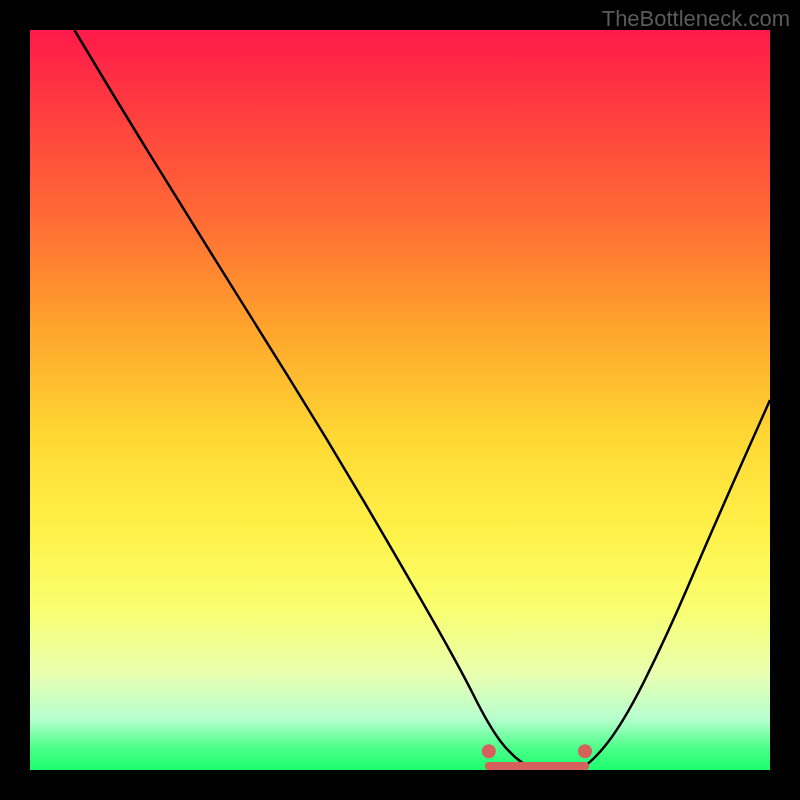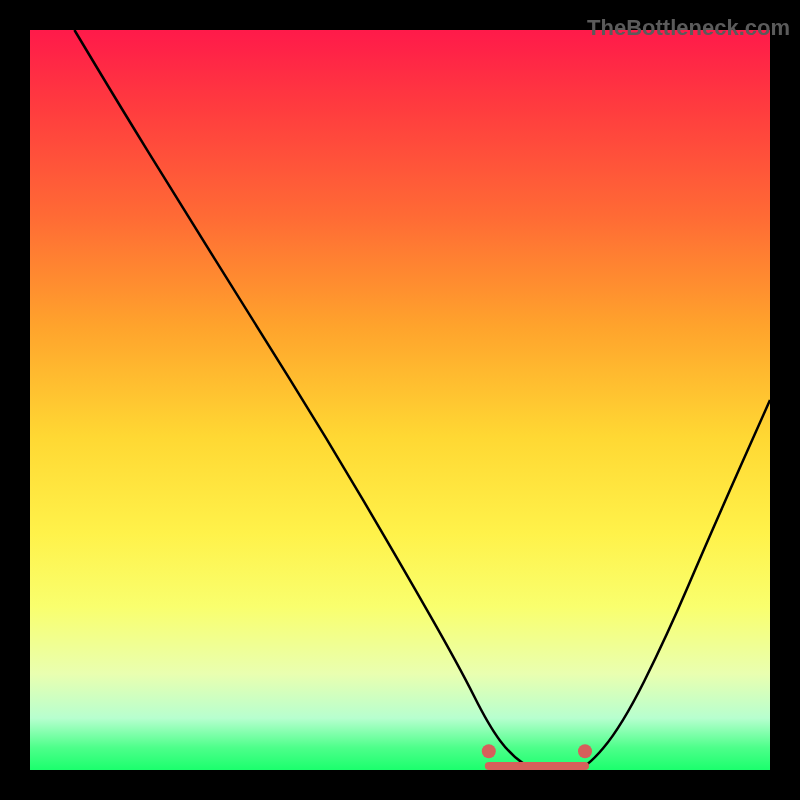--- a/index.html
+++ b/index.html
@@ -6,25 +6,25 @@
     margin: 0;
     padding: 0;
     width: 800px;
     height: 800px;
     background: #000;
     position: relative;
     font-family: Arial, sans-serif;
   }
   .watermark {
     position: absolute;
-    top: 15px;
+    top: 6px;
     right: 10px;
     color: #5b5b5b;
     font-size: 22px;
-    font-weight: 700;
+    font-weight: 400;
     z-index: 10;
   }
   .plot-area {
     position: absolute;
     top: 30px;
     left: 30px;
     width: 740px;
     height: 740px;
     background: linear-gradient(to bottom,
       #ff1a4a 0%,

